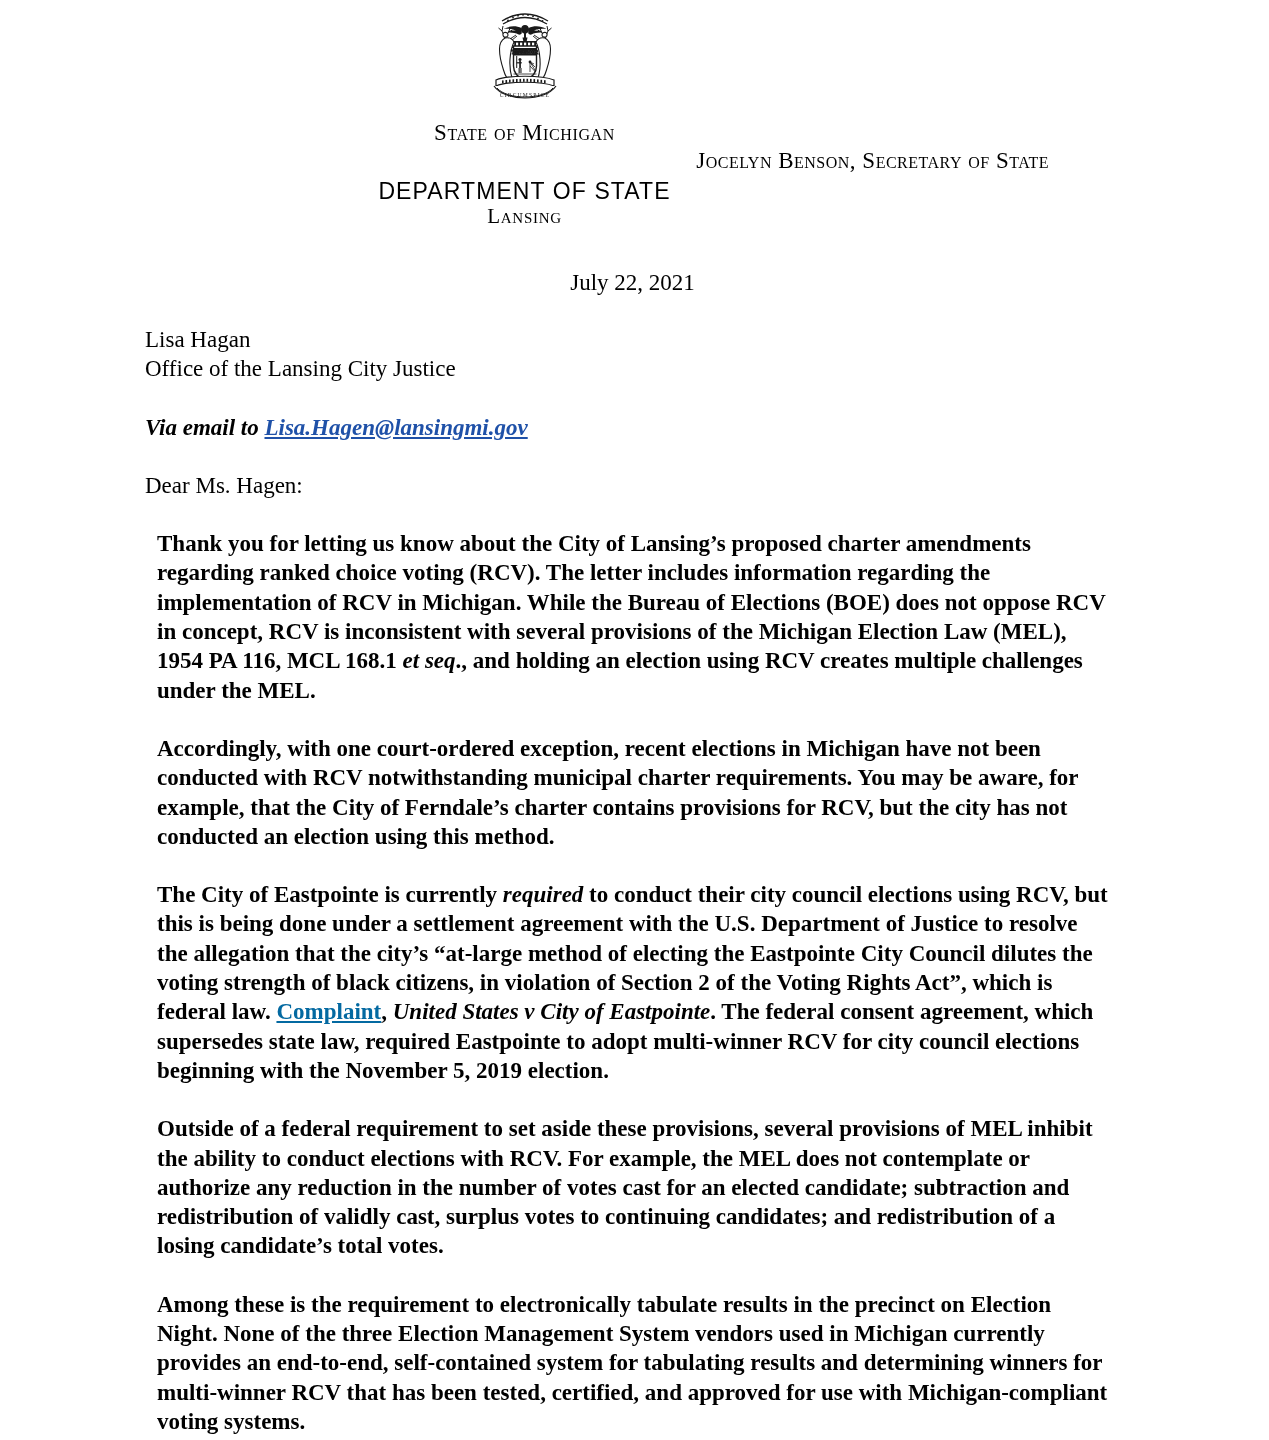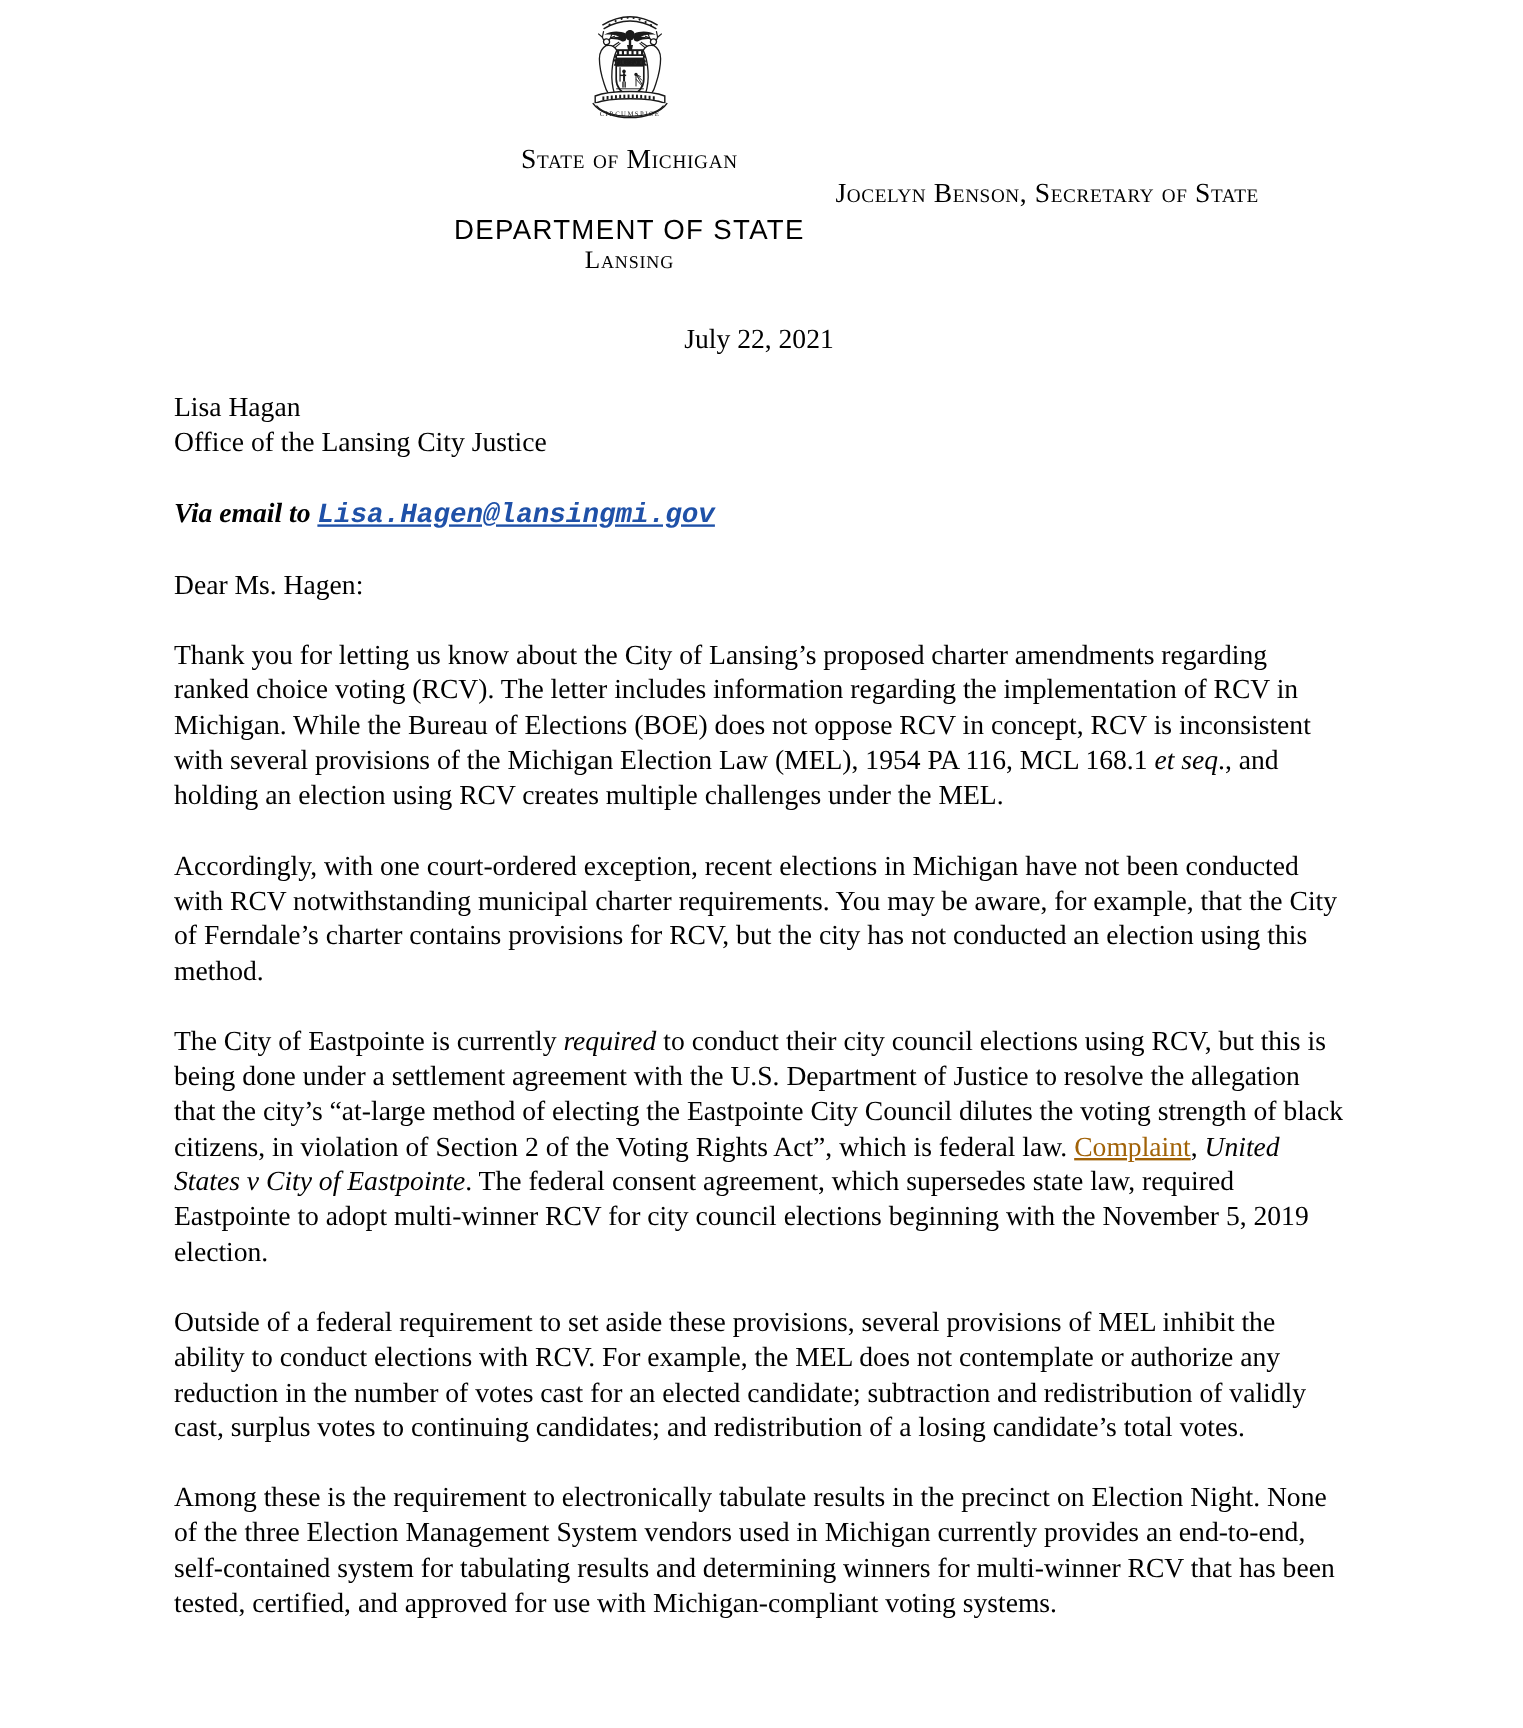--- a/index.html
+++ b/index.html
@@ -99,37 +99,37 @@
   .addr-block { margin: 0; }
   .addr-line { display: block; }
 
   .via-line {
     margin-top: 29px;
     font-weight: bold;
     font-style: italic;
   }
 
   p.para {
-    margin: 0;
+    margin: 12px;
     margin-top: 29px;
     text-align: left;
+    font-weight: bold;
   }
 
   .salutation { margin-top: 29px; }
 
   a.doclink {
-    color: #a16207;
+    color: #0369a1;
     text-decoration: underline;
   }
   a.email-link {
     color: #1f51a8;
     text-decoration: underline;
     font-weight: bold;
     font-style: italic;
-    font-family: Liberation Mono, monospace;
   }
   .it { font-style: italic; }
 </style>
 </head>
 <body>
 
 <div class="page">
 
   <div class="letterhead">
 

